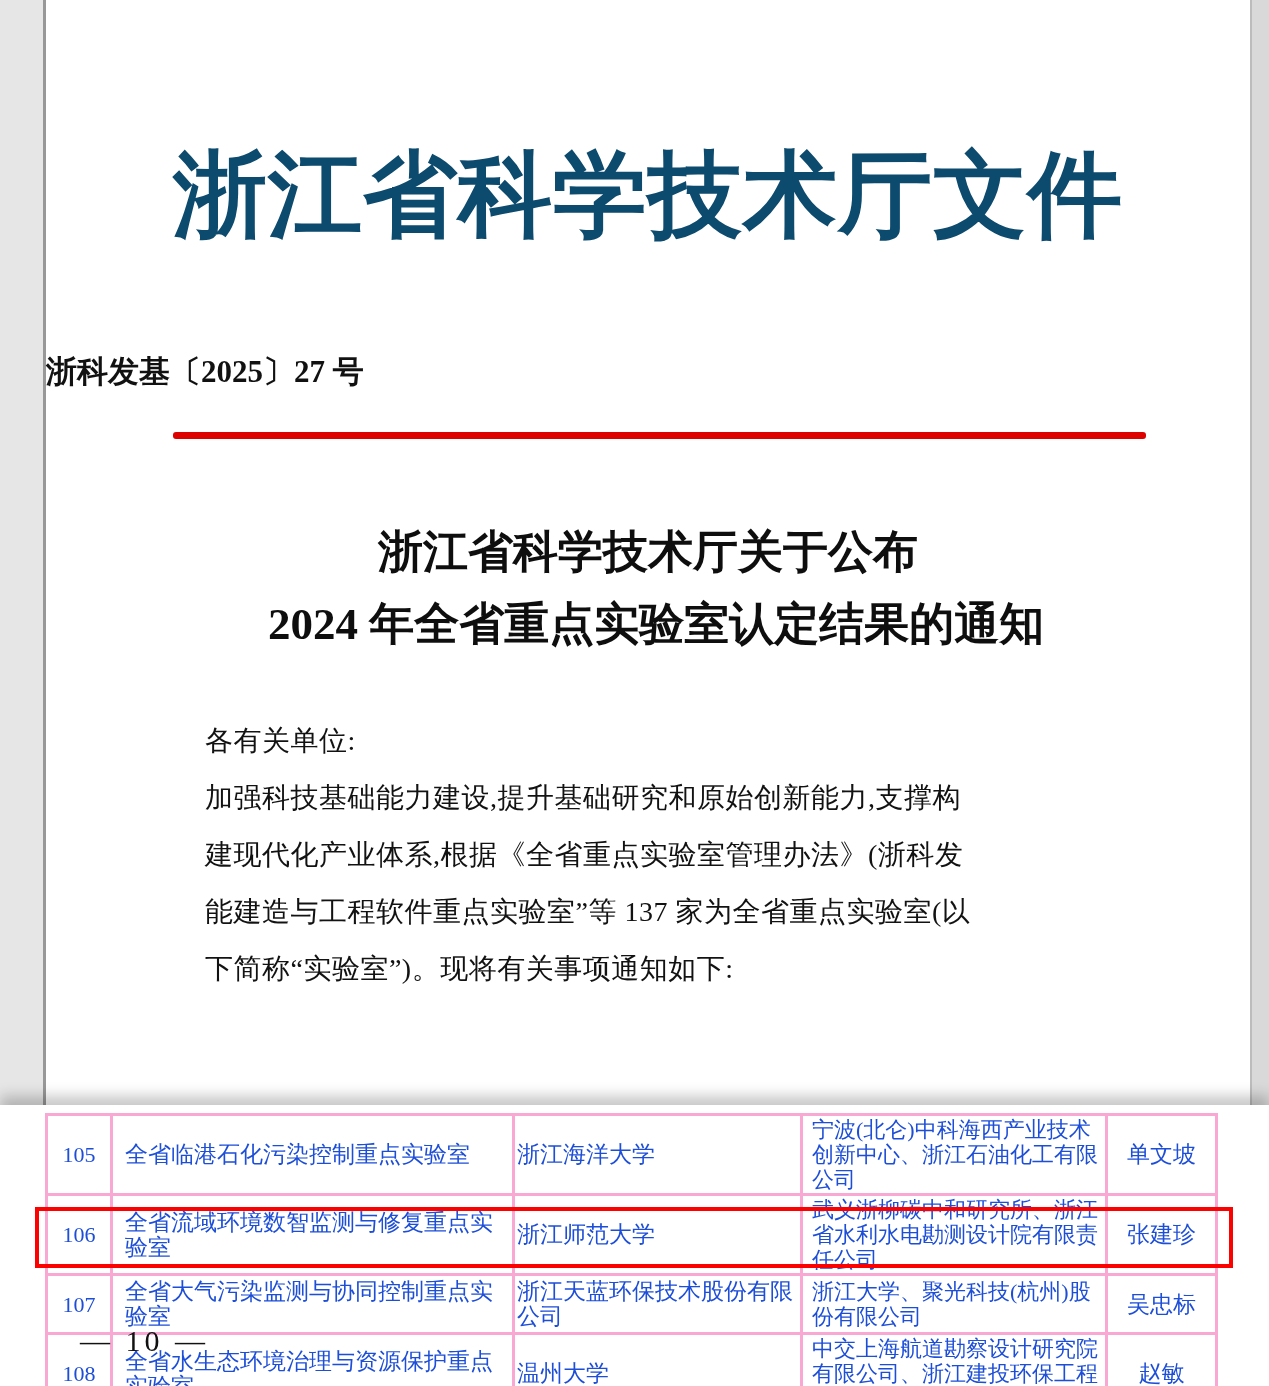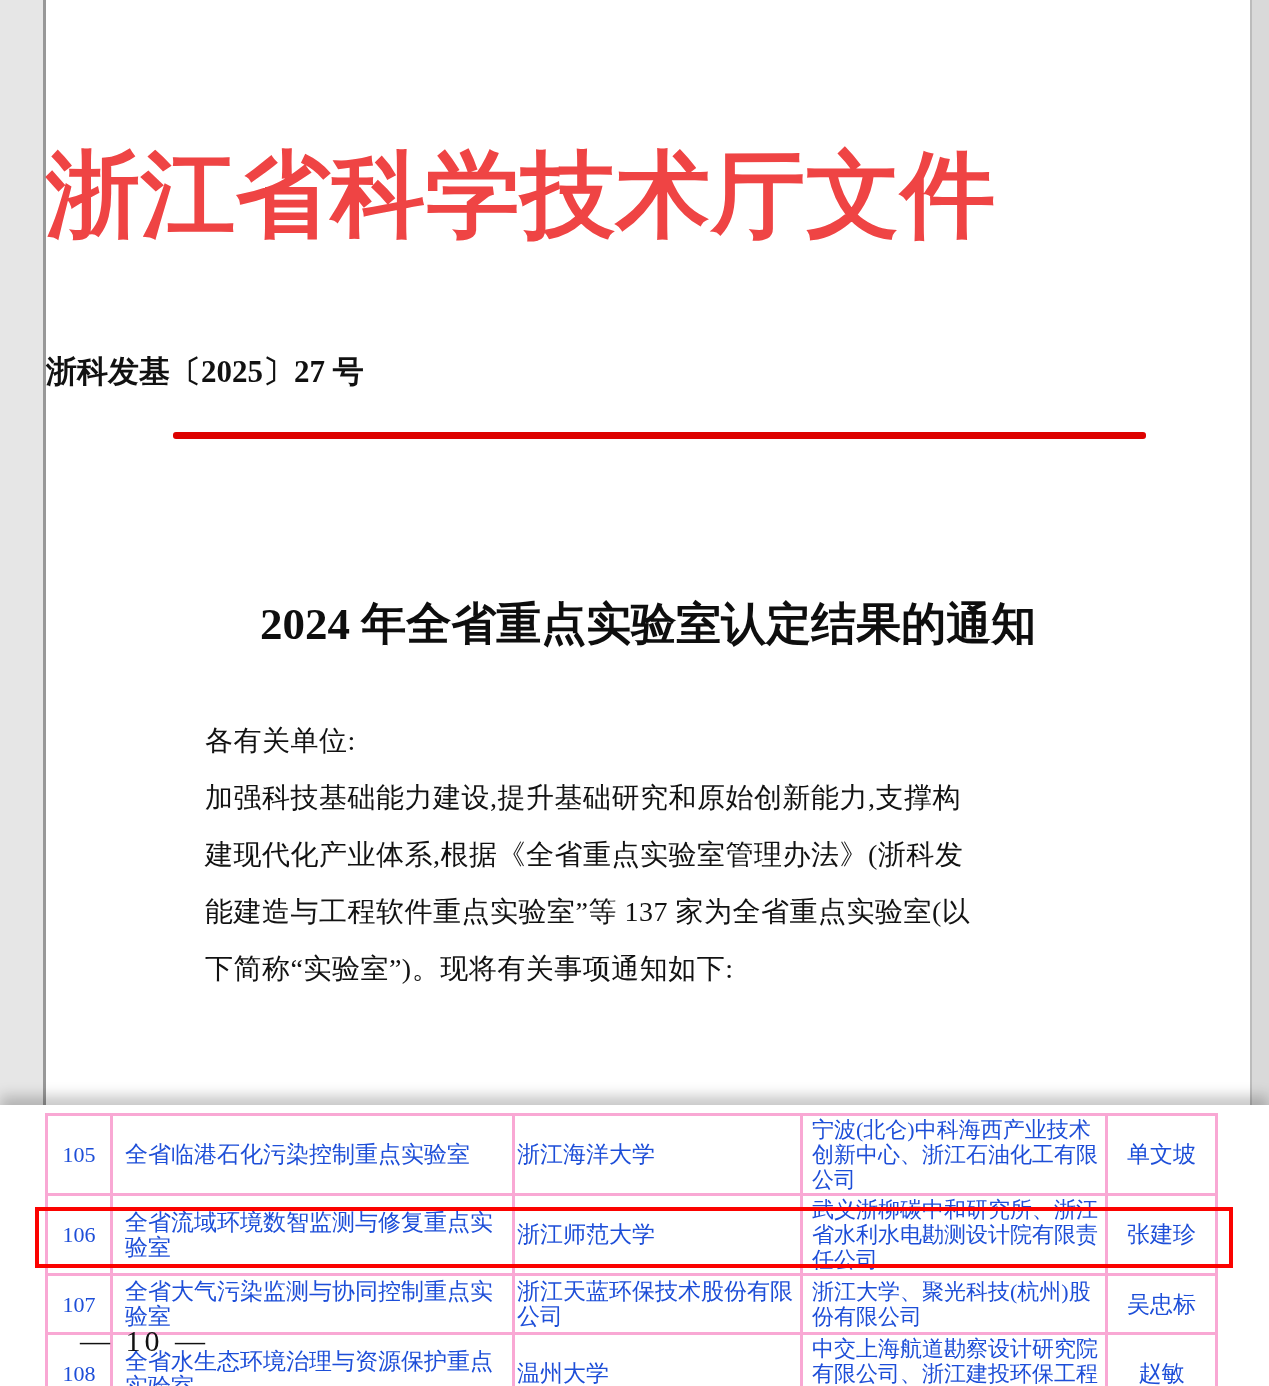--- a/index.html
+++ b/index.html
@@ -28,24 +28,25 @@
   .edge-right {
     position: absolute; left: 1250px; top: 0;
     width: 19px; height: 1105px;
     background: #d9d9d9;
     border-left: 2px solid #bcbcbc;
   }
 
   .agency-header {
     position: absolute; left: 46px; top: 140px;
     width: 1204px;
+    text-align: center;
     font-size: 94px; line-height: 110px;
     font-weight: 700;
     letter-spacing: 1px;
-    color: #ef4444;
+    color: #0c4a6e;
   }
   .doc-number {
     position: absolute; left: 46px; top: 350px;
     width: 1204px;
     text-align: left;
     font-size: 31px; line-height: 44px;
     font-weight: 600;
     color: #111;
   }
   .red-rule {
@@ -56,21 +57,21 @@
   }
 
   .notice-title-1 {
     position: absolute; left: 46px; top: 524px;
     width: 1204px; text-align: center;
     font-size: 45px; line-height: 56px; font-weight: 700; color: #0e0e0e;
   }
   .notice-title-2 {
     position: absolute; left: 46px; top: 596px;
     width: 1204px; text-align: center;
-    font-size: 45px; line-height: 56px; font-weight: 700; color: #0e0e0e;
+    font-size: 45px; line-height: 56px; font-weight: 700; color: #0e0e0e; padding-left: 8px;
   }
 
   .body-block {
     position: absolute; left: 205px; top: 712px;
     width: 935px;
     font-size: 28px; line-height: 57px;
     color: #121212;
     letter-spacing: 0.5px;
   }
   .body-line { white-space: nowrap; }
@@ -126,20 +127,21 @@
   <div class="doc-page">
     <div class="edge-left"></div>
     <div class="edge-right"></div>
 
     <div class="agency-header">浙江省科学技术厅文件</div>
 
     <div class="doc-number">浙科发基〔2025〕27 号</div>
 
     <div class="red-rule"></div>
 
+    <div class="notice-title-1">浙江省科学技术厅关于公布</div>
     <div class="notice-title-2">2024 年全省重点实验室认定结果的通知</div>
 
     <div class="body-block">
       <div class="body-line">各有关单位:</div>
       <div class="body-line">加强科技基础能力建设,提升基础研究和原始创新能力,支撑构</div>
       <div class="body-line">建现代化产业体系,根据《全省重点实验室管理办法》(浙科发</div>
       <div class="body-line">能建造与工程软件重点实验室”等 137 家为全省重点实验室(以</div>
       <div class="body-line">下简称“实验室”)。现将有关事项通知如下:</div>
     </div>
   </div>

